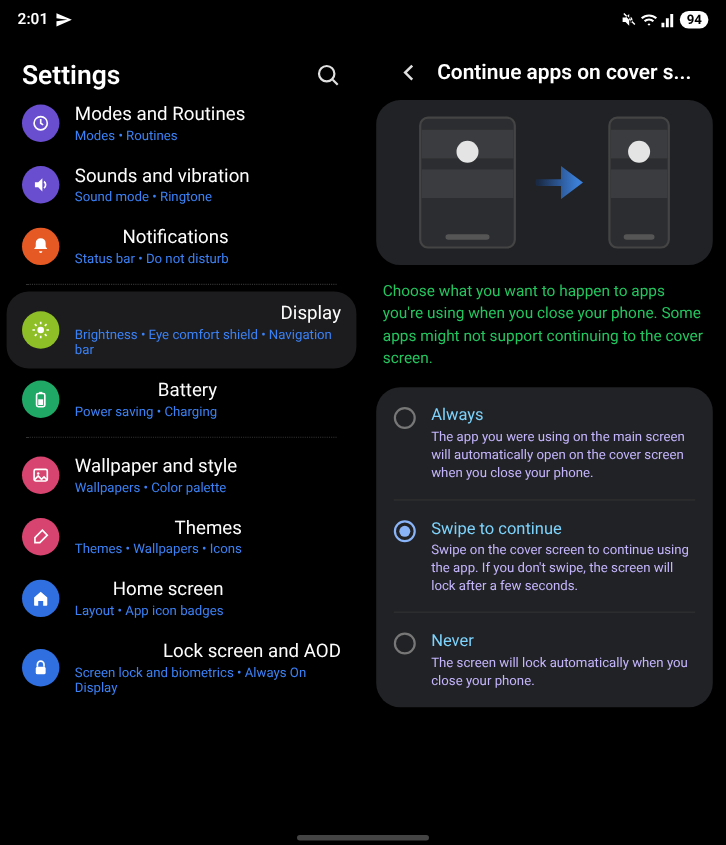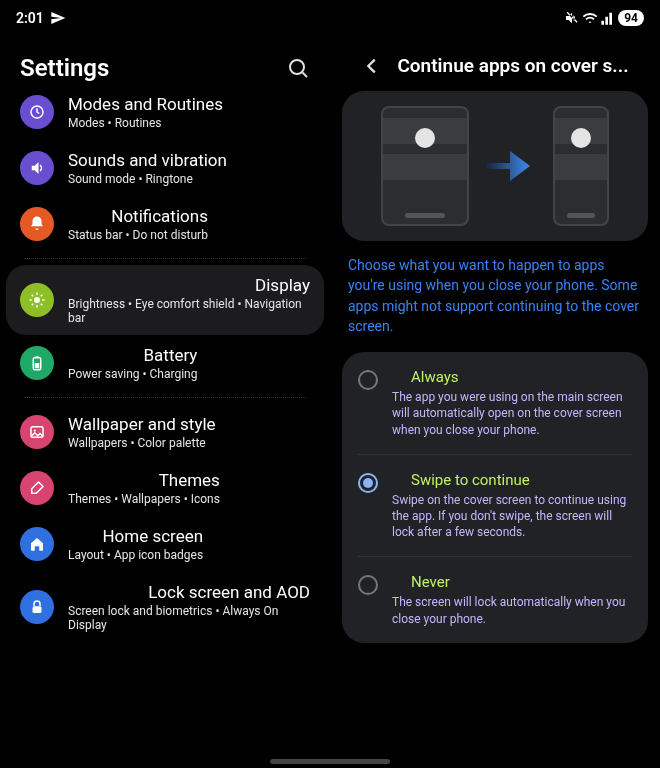--- a/index.html
+++ b/index.html
@@ -77,21 +77,21 @@
       height: 34px;
       border-radius: 50%;
       display: flex;
       align-items: center;
       justify-content: center;
       flex-shrink: 0;
     }
     .setting-icon svg { width: 18px; height: 18px; fill: #fff; }
     .setting-text { display: flex; flex-direction: column; gap: 2px; }
     .setting-title { font-size: 17px; color: #fdfdfd; text-align: right; }
-    .setting-sub { font-size: 12px; color: #e5e5e5; }
+    .setting-sub { font-size: 12px; color: #3b82f6; }
     .dotted-divider {
       border-top: 1px dotted #333;
       margin: 6px 18px;
     }
     
     .r-header {
       display: flex;
       align-items: center;
       gap: 14px;
       padding: 18px 8px 14px 8px;
@@ -131,21 +131,21 @@
     }
     .phone-bar1 { position: absolute; top: 10px; left: 0; right: 0; height: 26px; background: #3b3c3f; }
     .phone-bar2 { position: absolute; top: 46px; left: 0; right: 0; height: 26px; background: #3b3c3f; }
     .phone-dot { position: absolute; top: 20px; left: 50%; transform: translateX(-50%); width: 20px; height: 20px; border-radius: 50%; background: #e4e4e4; }
     .phone-home { position: absolute; bottom: 6px; left: 50%; transform: translateX(-50%); width: 40px; height: 5px; border-radius: 3px; background: #555; }
     .phone-small .phone-home { width: 28px; }
     .arrow-svg { width: 48px; height: 30px; }
     
     .description {
       font-size: 14px;
-      color: #3b82f6;
+      color: #22c55e;
       line-height: 1.45;
       padding: 0 10px 16px 10px;
     }
     
     .options-card {
       background: #212225;
       border-radius: 22px;
       margin: 0 4px;
       padding: 0;
     }
@@ -177,21 +177,21 @@
     }
     .radio.checked::after {
       content: "";
       position: absolute;
       top: 3px; left: 3px;
       width: 10px; height: 10px;
       background: #8ab4f8;
       border-radius: 50%;
     }
     .option-text { display: flex; flex-direction: column; gap: 3px; }
-    .option-title { font-size: 15px; color: #bef264; margin-left: 19px; }
+    .option-title { font-size: 15px; color: #7dd3fc; }
     .option-desc { font-size: 12px; color: #c4b5fd; line-height: 1.35; }
     
     .handle {
       position: absolute;
       bottom: 4px;
       left: 50%;
       transform: translateX(-50%);
       width: 120px;
       height: 5px;
       border-radius: 3px;

